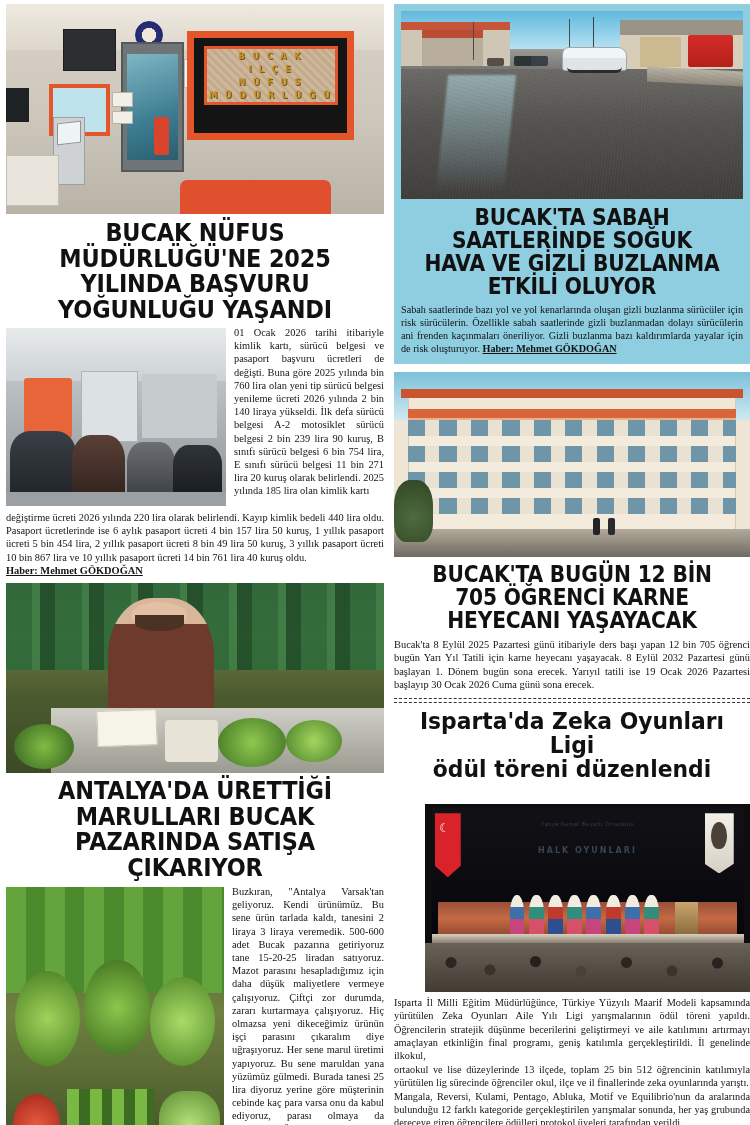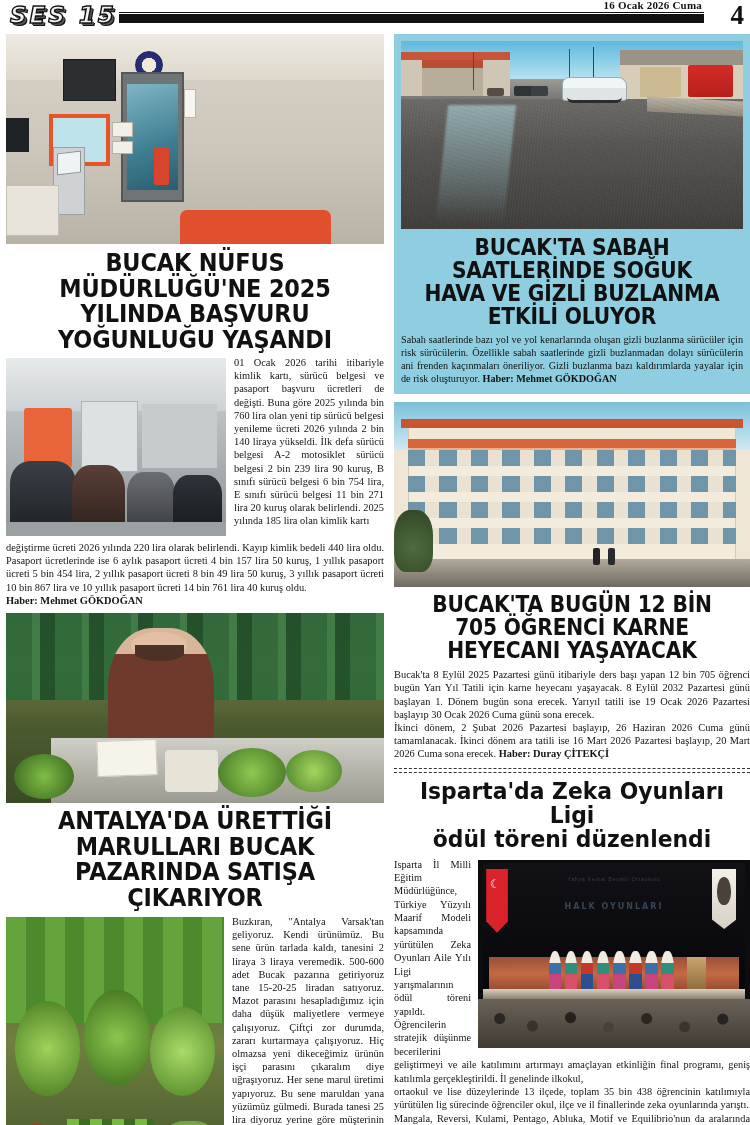--- a/index.html
+++ b/index.html
@@ -64,21 +64,21 @@
     transform:scaleX(0.88); transform-origin:center;
   }
   .h-big   { font-size:25.5px; }
   .h-med   { font-size:23px; }
   .body-text {
     font-family:"Liberation Serif", serif;
     font-size:10.4px; line-height:1.27;
     text-align:justify; color:#141414;
     hyphens:auto;
   }
-  .byline { font-weight:bold; }
+  .byline { font-weight:bold;text-decoration:underline; }
 
   
   .a1-photo { width:378px; height:210px; position:relative; overflow:hidden; }
   .a1-head  { margin:6px 0 4px; }
   .a1-flow  { position:relative; }
   .a1-floatimg {
     float:left; width:220px; height:178px; margin:2px 8px 3px 0;
     position:relative; overflow:hidden;
   }
 
@@ -100,21 +100,21 @@
   .a4-head { margin:5px 0 5px; }
   .a4-floatimg { float:left; width:218px; height:280px; margin:2px 8px 3px 0;
                  position:relative; overflow:hidden; }
 
   
   .a5-head {
     font-family:"DejaVu Sans", sans-serif; font-weight:bold;
     font-size:23.5px; text-align:center; line-height:1.02;
     color:#111; margin:2px 0 6px; transform:scaleX(0.93);
   }
-  .a5-floatimg { float:right; width:272px; height:188px; margin:2px 0 4px 7px;
+  .a5-floatimg { float:right; width:325px; height:188px; margin:16px 0 4px 7px;
                  position:relative; overflow:hidden; }
   .a5-body { font-size:10.3px; line-height:1.3; }
 
   
   .ph { position:absolute; inset:0; }
 
   
   .office { background:linear-gradient(180deg,#d8d2c8 0%,#cdc6bb 55%,#b9b2a7 100%); }
   .office .ceiling { position:absolute; left:0; top:0; width:100%; height:22%;
      background:linear-gradient(180deg,#efeae1,#ddd7cc); }
@@ -309,29 +309,20 @@
   .stage .frontedge { position:absolute; left:2%; bottom:26%; width:96%; height:5%;
      background:linear-gradient(180deg,#d9cfbe,#8a8173); }
 
   .clearfix::after { content:""; display:table; clear:both; }
 </style>
 </head>
 <body>
 
 <div class="page">
 
-  <div class="masthead">
-    <div class="logo">SES 15</div>
-    <div class="rule-wrap">
-      <div class="rule-thin"></div>
-      <div class="rule-thick"></div>
-      <div class="date-line">16 Ocak 2026 Cuma</div>
-      <div class="pagenum">4</div>
-    </div>
-  </div>
 
   <div class="cols">
 
     <div class="col-left">
 
       <div>
         <div class="a1-photo">
           <div class="ph office">
             <div class="ceiling"></div>
             <div class="wallmon"></div>
@@ -342,20 +333,30 @@
                 <div class="doorchair"></div>
               </div>
             <div class="plaque1"></div>
               <div class="plaque2"></div>
               <div class="plaque3"></div>
             <div class="smallboard"></div>
             <div class="kiosk">
                 <div class="kioskscr"></div>
               </div>
             <div class="counter"></div>
+            <div class="board">
+              <div class="boardinner">
+                <div class="btext">
+                  <span>B U C A K</span>
+                  <span>I L Ç E</span>
+                  <span>N Ü F U S</span>
+                  <span>M Ü D Ü R L Ü Ğ Ü</span>
+                </div>
+              </div>
+            </div>
             <div class="sofa"></div>
           </div>
         </div>
 
         <div class="headline h-big a1-head">BUCAK NÜFUS MÜDÜRLÜĞÜ'NE 2025 YILINDA BAŞVURU YOĞUNLUĞU YAŞANDI</div>
 
         <div class="a1-flow clearfix">
           <div class="a1-floatimg">
             <div class="ph office" style="background:linear-gradient(180deg,#cfd4d6 0%,#b6bcbe 40%,#8e9496 100%)">
               <div style="position:absolute;left:0;top:0;width:100%;height:30%;background:linear-gradient(180deg,#e8ebec,#ccd1d3)"></div>
@@ -460,24 +461,20 @@
             <div class="ground"></div>
             <div class="tree"></div>
             <div class="person1"></div>
             <div class="person2"></div>
           </div>
         </div>
 
         <div class="headline h-med a3-head">BUCAK'TA BUGÜN 12 BİN 705 ÖĞRENCİ KARNE HEYECANI YAŞAYACAK</div>
 
         <div class="body-text">Bucak'ta 8 Eylül 2025 Pazartesi günü itibariyle ders başı yapan 12 bin 705 öğrenci bugün Yarı Yıl Tatili için karne heyecanı yaşayacak. 8 Eylül 2032 Pazartesi günü başlayan 1. Dönem bugün sona erecek. Yarıyıl tatili ise 19 Ocak 2026 Pazartesi başlayıp 30 Ocak 2026 Cuma günü sona erecek.</div>
-        <div class="body-text">
-          <span>İkinci dönem, 2 Şubat 2026 Pazartesi başlayıp, 26 Haziran 2026 Cuma günü tamamlanacak. İkinci dönem ara tatili ise 16 Mart 2026 Pazartesi başlayıp, 20 Mart 2026 Cuma sona erecek.</span>
-          <span class="byline">Haber: Duray ÇİTEKÇİ</span>
-        </div>
 
         <div class="dashline"></div>
         <div class="dashline" style="margin-top:-4px"></div>
       </div>
 
       <div>
         <div class="a5-head">
           <div>Isparta'da Zeka Oyunları Ligi</div>
           <div>ödül töreni düzenlendi</div>
         </div>
@@ -502,20 +499,20 @@
                   <div class="dancer"></div>
               </div>
               <div class="podium"></div>
               <div class="frontedge"></div>
               <div class="audience"></div>
             </div>
           </div>
           <div class="body-text a5-body">Isparta İl Milli Eğitim Müdürlüğünce, Türkiye Yüzyılı Maarif Modeli kapsamında yürütülen Zeka Oyunları Aile Yılı Ligi yarışmalarının ödül töreni yapıldı. Öğrencilerin stratejik düşünme becerilerini geliştirmeyi ve aile katılımını artırmayı amaçlayan etkinliğin final programı, geniş katılımla gerçekleştirildi. İl genelinde ilkokul,</div>
         </div>
 
-        <div class="body-text a5-body">ortaokul ve lise düzeylerinde 13 ilçede, toplam 35 bin 438 öğrencinin katılımıyla yürütülen lig sürecinde öğrenciler okul, ilçe ve il finallerinde zeka oyunlarında yarıştı.</div>
+        <div class="body-text a5-body">ortaokul ve lise düzeylerinde 13 ilçede, toplam 25 bin 512 öğrencinin katılımıyla yürütülen lig sürecinde öğrenciler okul, ilçe ve il finallerinde zeka oyunlarında yarıştı.</div>
         <div class="body-text a5-body">Mangala, Reversi, Kulami, Pentago, Abluka, Motif ve Equilibrio'nun da aralarında bulunduğu 12 farklı kategoride gerçekleştirilen yarışmalar sonunda, her yaş grubunda dereceye giren öğrencilere ödülleri protokol üyeleri tarafından verildi.</div>
 
       </div>
 
     </div>
   </div>
 </div>
 
 </body></html>

